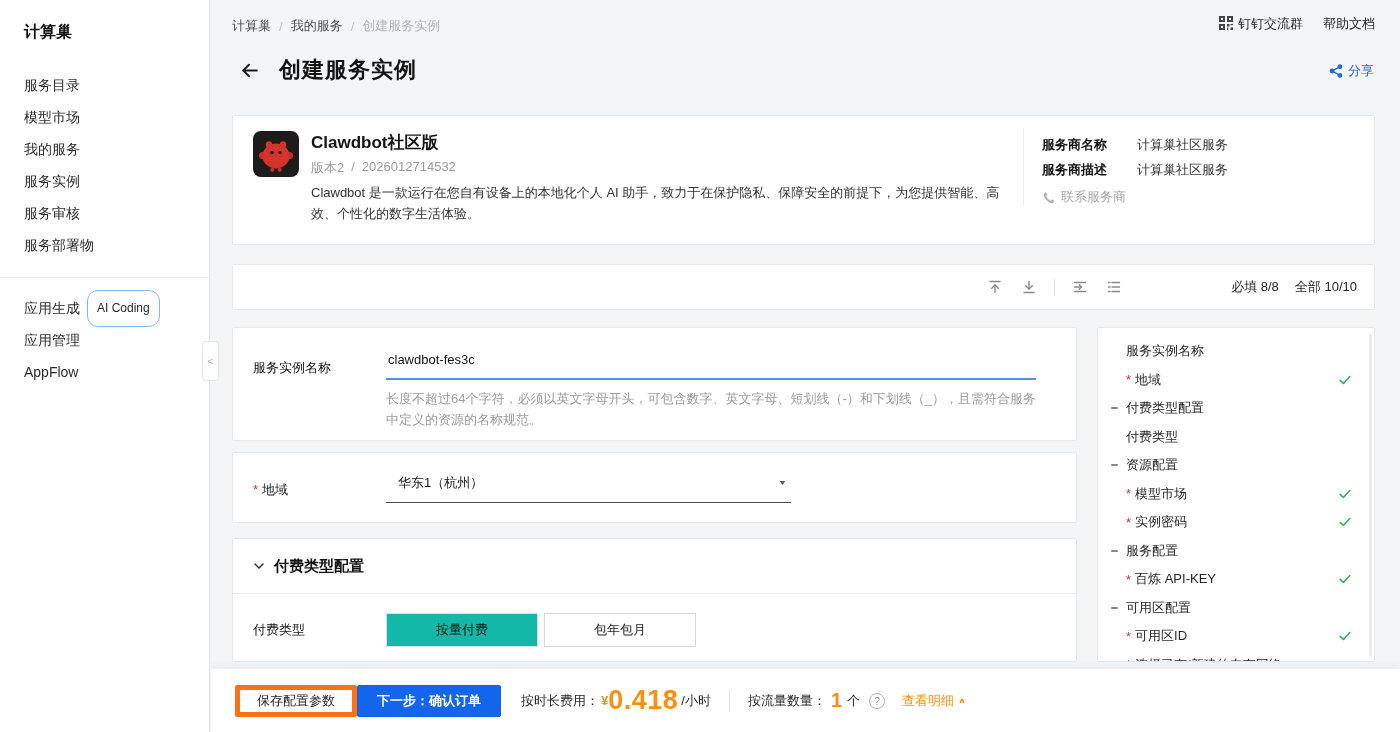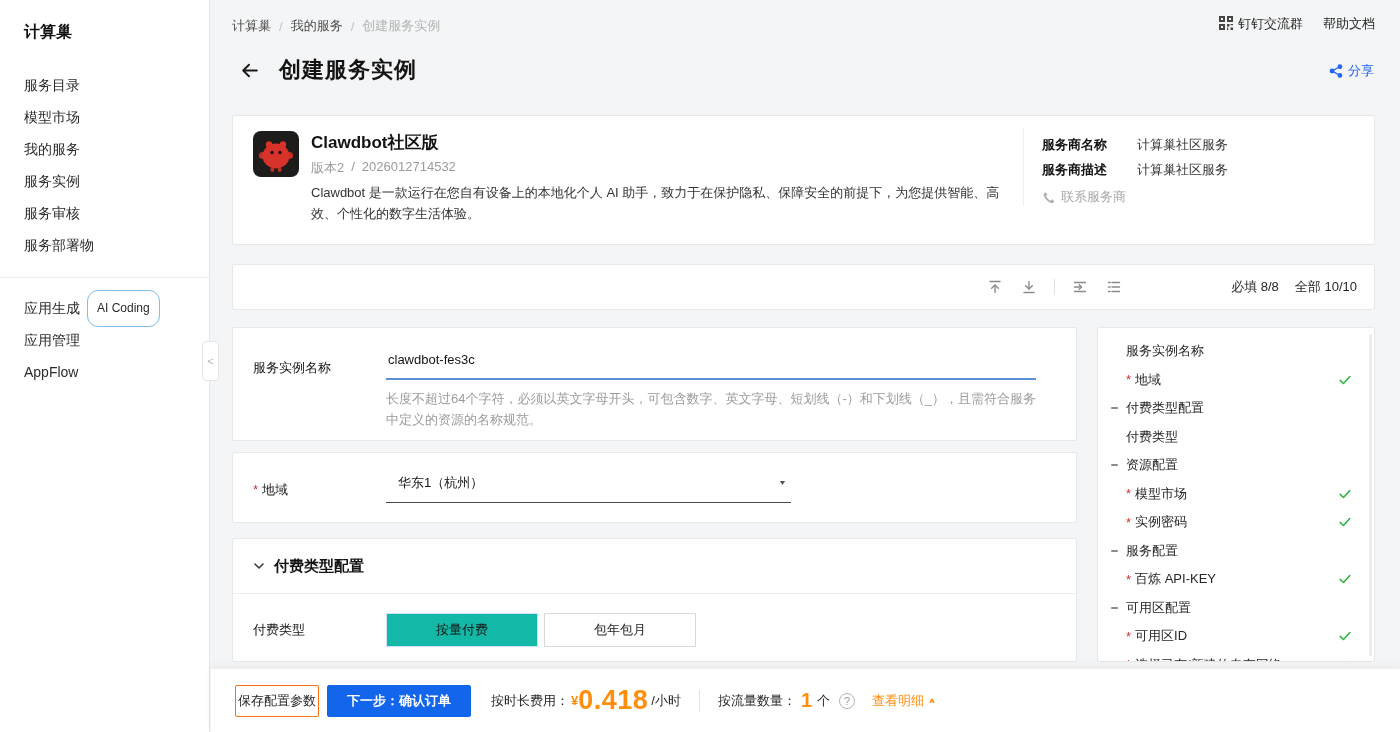--- a/index.html
+++ b/index.html
@@ -70,22 +70,22 @@
   .card-outline { left:1097px; top:327px; width:278px; height:335px; overflow:hidden; }
   .ol-list { padding-top:9px; }
   .ol-row { position:relative; height:28.5px; display:flex; align-items:center; font-size:13px; color:#262626; cursor:pointer; }
   .ol-dash { position:absolute; left:13px; width:7px; height:2px; background:#8a8a8a; border-radius:1px; }
   .ol-label-wrap { margin-left:28px; display:flex; align-items:center; white-space:nowrap; }
   .ol-check { position:absolute; right:22px; display:flex; }
   .ol-scrollbar { position:absolute; right:2px; top:6px; width:3px; height:322px; background:#ececec; border-radius:2px; }
   
   .footer { position:absolute; left:211px; right:0; bottom:0; height:64px; background:#fff; border-top:1px solid #f0f0f0; box-shadow:0 -3px 8px rgba(0,0,0,.04); display:flex; align-items:center; padding-left:24px; z-index:4; }
   .btn { height:32px; display:inline-flex; align-items:center; justify-content:center; font-size:13px; border-radius:2px; cursor:pointer; font-family:inherit; }
-  .btn-default { background:#fff; border:1px solid #f97316; color:#262626; padding:0 2px; }
-  .btn-primary { background:#1366ec; border:1px solid #1366ec; color:#fff; padding:0 19px; margin-left:8px; font-weight:600; }
+  .btn-default { background:#fff; border:5px solid #f97316; color:#262626; padding:0 17px; }
+  .btn-primary { background:#1366ec; border:1px solid #1366ec; color:#fff; padding:0 19px; margin-left:0; font-weight:600; }
   .fee-label { margin-left:20px; color:#262626; }
   .currency { color:#ff8e0d; font-size:13px; font-weight:bold; margin-left:2px; }
   .price { color:#ff8e0d; font-size:27px; font-weight:bold; letter-spacing:.5px; }
   .price-unit { color:#262626; margin-left:3px; }
   .foot-sep { width:1px; height:22px; background:#e3e3e3; margin:0 18px; }
   .traffic-label { color:#262626; }
   .traffic-value { color:#ff8e0d; font-size:20px; font-weight:bold; margin:0 5px; }
   .traffic-unit { color:#262626; margin-right:9px; }
   .q-circle { width:16px; height:16px; border:1px solid #b5b5b5; border-radius:50%; color:#9a9a9a; font-size:11px; display:inline-flex; align-items:center; justify-content:center; cursor:pointer; }
   .detail-link { margin-left:17px; color:#ff8e0d; cursor:pointer; display:flex; align-items:center; gap:4px; }

